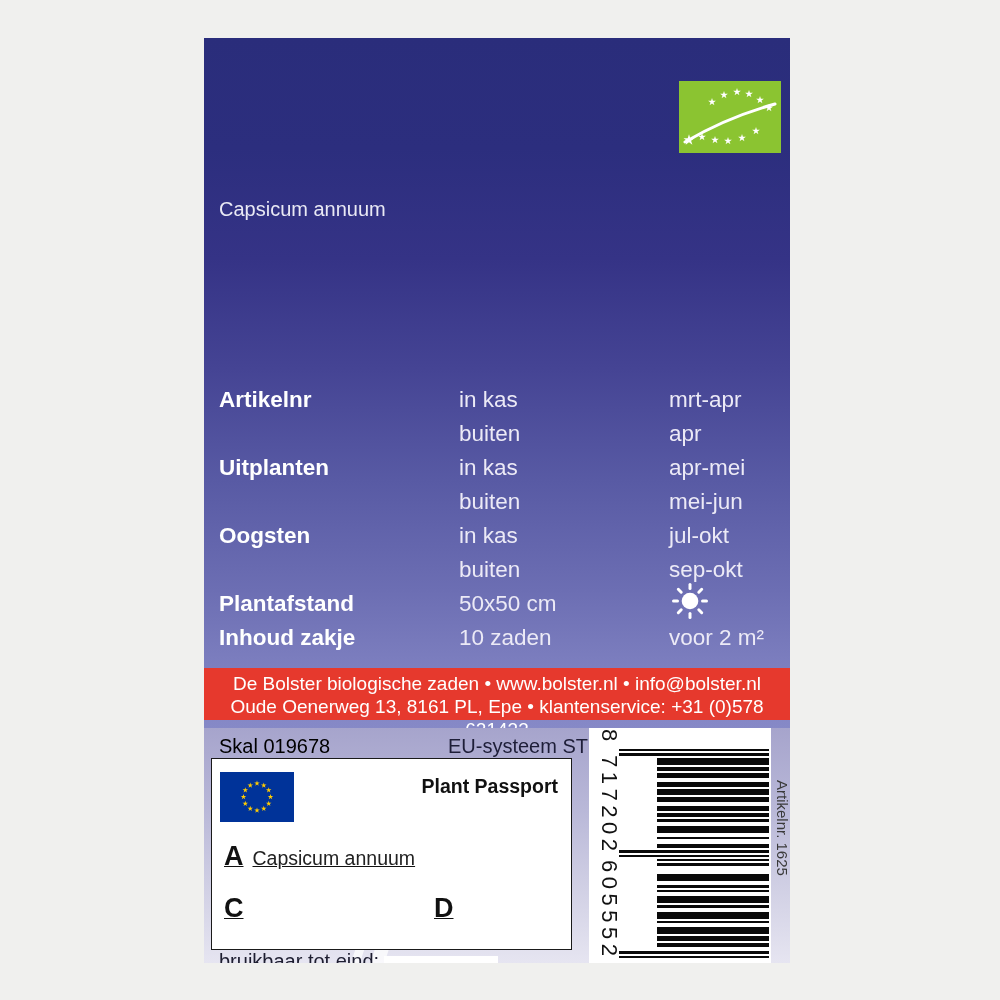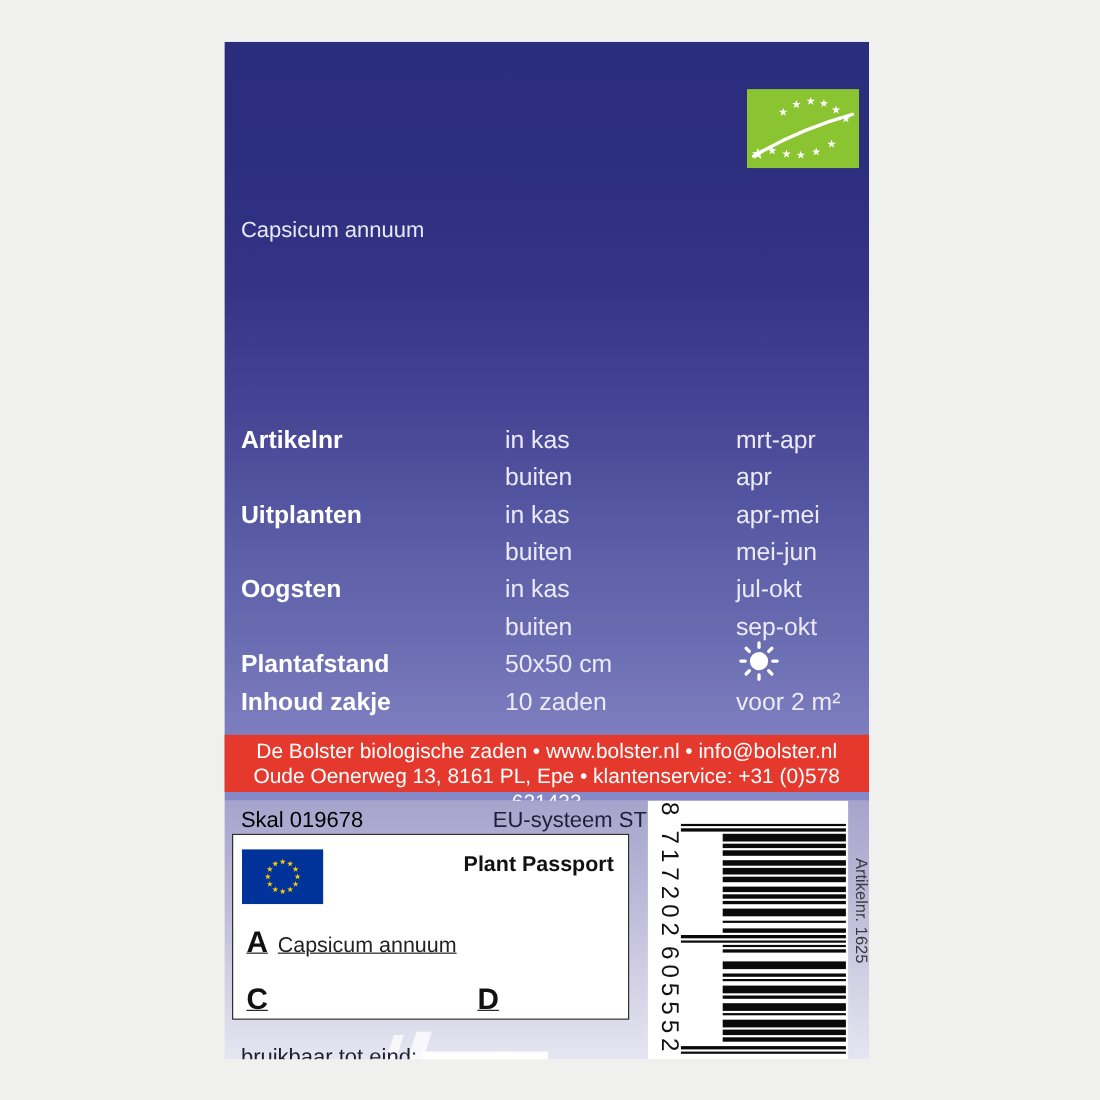--- a/index.html
+++ b/index.html
@@ -23,21 +23,21 @@
   .sun{position:absolute;left:466px;top:543px;width:40px;height:40px;}
   
   .redbar{position:absolute;left:0;top:630px;width:100%;height:52px;background:#e6392d;color:#fff;
           text-align:center;font-size:19px;line-height:23px;padding-top:4px;box-sizing:border-box;}
   
   .bottom{position:absolute;left:0;top:690px;width:100%;height:235px;
     background:linear-gradient(180deg,#a6a4cc 0%,#b9b8d8 35%,#d2d1e5 70%,#e6e5f1 100%);}
   .streak{position:absolute;background:rgba(255,255,255,.75);transform:skewX(-18deg);}
   .skal{position:absolute;left:15px;top:697px;color:#000000;font-size:20px;}
   .eusys{position:absolute;left:244px;top:697px;color:#1e1e38;font-size:20px;}
-  .passport{position:absolute;left:7px;top:720px;width:361px;height:169px;background:#fff;border:1.5px solid #1a1a1a;box-sizing:border-box;}
+  .passport{position:absolute;left:7px;top:720px;width:361px;height:192px;background:#fff;border:1.5px solid #1a1a1a;box-sizing:border-box;}
   .flag{position:absolute;left:8px;top:13px;width:74px;height:50px;}
   .pp-title{position:absolute;right:13px;top:16px;color:#111;font-size:19.5px;font-weight:bold;}
   .pp-cell{position:absolute;color:#111;text-decoration:underline;}
   .pp-letter{font-size:27px;font-weight:bold;color:#111;}
   .pp-val{font-size:19.5px;color:#222;margin-left:9px;}
   .rowAB{top:82px;}.rowCD{top:134px;}
   .colA{left:12px;}.colB{left:222px;}
   .expiry{position:absolute;left:15px;top:912px;color:#1d1d30;font-size:20px;}
   .datebox{position:absolute;left:180px;top:918px;width:114px;height:8px;background:#fff;}
   

